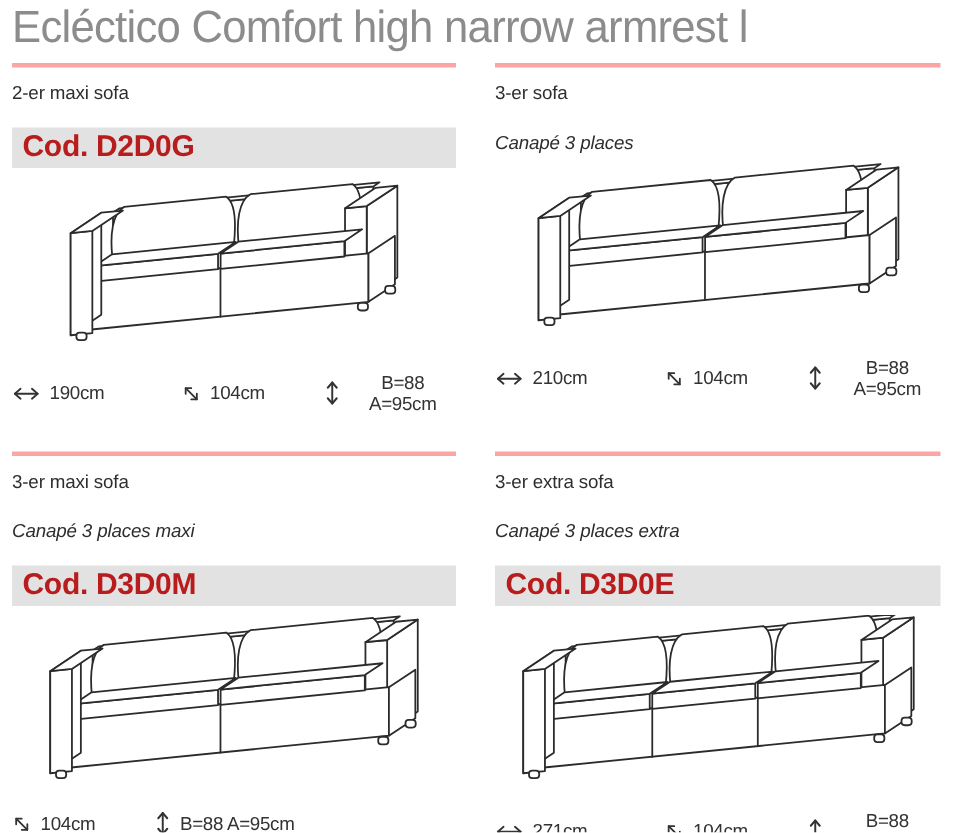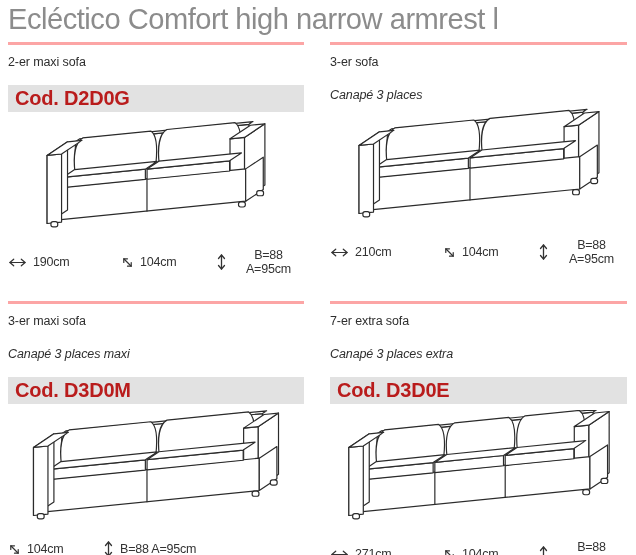--- a/index.html
+++ b/index.html
@@ -209,21 +209,21 @@
               <polyline points="2,5.5 5,2 8,5.5"></polyline>
               <polyline points="2,12.5 5,16 8,12.5"></polyline>
             </svg>
           </i>
         <span>B=88 A=95cm</span>
       </span>
     </div>
   </section>
 
   <section class="cell c3">
-    <div class="pname">7-er extra sofa</div>
+    <div class="pname">3-er extra sofa</div>
     <div class="pfr">Canapé 3 places extra</div>
     <div class="pcode">Cod. D3D0E</div>
     <div class="psofa">
         <svg viewBox="0 0 320 134" preserveAspectRatio="xMidYMax meet">
           <g fill="#ffffff" stroke="#2b2b2b" stroke-width="1.4" stroke-linejoin="round" stroke-linecap="round">
             <polygon points="40.2,63.8 294.2,38.4 294.2,2.4 40.2,27.8"></polygon>
             <polygon points="40.2,27.8 294.2,2.4 299,-0.8 45,24.6"></polygon>
             <path d="M 39.9,64.8 C 37.4,44.8 39.9,28.3 48.9,23.4 L 112.5,17 C 120.5,22.2 120.1,40.5 118.6,55 Z"></path>
             <path d="M 122.6,56.6 C 120.1,36.5 122.5,20 131.5,15.1 L 195.2,8.7 C 203.2,13.9 202.7,32.3 201.3,46.7 Z"></path>
             <path d="M 205.3,48.3 C 202.7,28.3 205.2,11.7 214.2,6.8 L 277.9,0.5 C 285.9,5.7 285.4,24 283.9,38.4 Z"></path>

